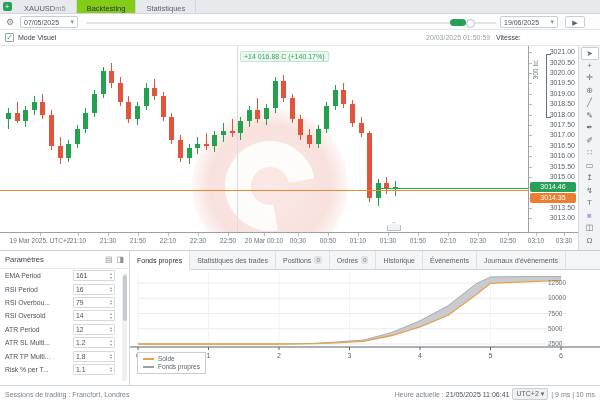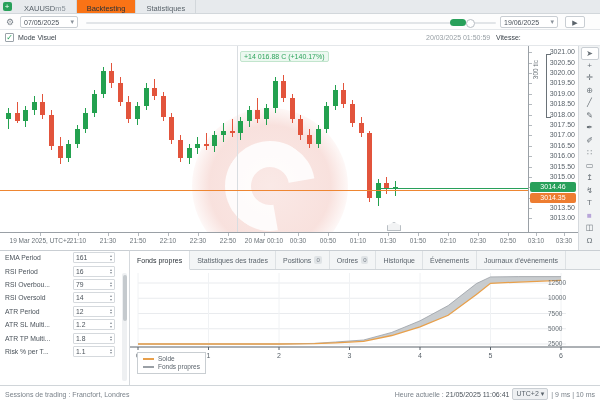--- a/index.html
+++ b/index.html
@@ -6,21 +6,21 @@
   html,body { width:600px; height:402px; overflow:hidden; }
   body { font-family:"Liberation Sans", sans-serif; background:#fff; color:#3c444c; }
   .app { position:relative; width:600px; height:402px; background:#fff; overflow:hidden; }
   .abs { position:absolute; }
 
   
   .tabbar { position:absolute; left:0; top:0; width:600px; height:14px; background:#e7eaed; border-bottom:1px solid #d2d7db; display:flex; align-items:stretch; font-size:7.5px; }
   .appicon { width:14px; display:flex; align-items:center; justify-content:center; }
   .appicon span { width:9px; height:9px; background:#28a05a; color:#fff; border-radius:2px; font-size:8px; line-height:9px; text-align:center; display:block; }
   .tab { display:flex; align-items:flex-end; gap:0; padding:0 10px; border-right:1px solid #d2d7db; color:#5a636b; cursor:default; }
-  .tab.active { background:#f97316; color:#2b3238; }
+  .tab.active { background:#84cc16; color:#2b3238; }
   .tab .tf { color:#8a939b; }
 
   
   .controls { position:absolute; left:0; top:14px; width:600px; height:16px; background:#fdfdfd; border-bottom:1px solid #e4e7ea; font-size:7px; }
   .gear { left:4px; top:2px; width:12px; height:12px; font-size:9px; color:#7a828a; text-align:center; line-height:12px; }
   .datebox { height:12px; top:2px; border:1px solid #c9ced3; border-radius:2px; background:#fff; display:flex; align-items:center; justify-content:space-between; padding:0 3px; width:58px; color:#4a525a; }
   .track { top:8px; height:2px; background:#e2e5e8; border-radius:1px; }
   .pill { top:5px; width:16px; height:7px; background:#28a05a; border-radius:4px; }
   .knob { width:9px; height:9px; background:#fff; border:1px solid #b9bfc4; border-radius:50%; }
   .btn { top:2px; width:20px; height:12px; border:1px solid #c9ced3; border-radius:2px; background:#fff; text-align:center; line-height:11px; font-size:7px; color:#5a636b; }
@@ -347,20 +347,26 @@
       <div class="ticon">▭</div>
       <div class="ticon">↥</div>
       <div class="ticon">↯</div>
       <div class="ticon">T</div>
       <div class="ticon" style="color: rgb(184, 166, 217);">■</div>
       <div class="ticon">◫</div>
       <div class="ticon">Ω</div>
     </div>
 
   <div class="lpanel">
+    <div class="lhead">
+      <span>Paramètres</span>
+      <span class="sp"></span>
+      <span class="hicon">▤</span>
+      <span class="hicon">◨</span>
+    </div>
     <div id="paramRows">
         <div class="prow">
           <div class="lbl">EMA Period</div>
           <div class="valbox">
             <div>161</div>
             <div class="step">
               <span>▴</span>
               <span>▾</span>
             </div>
           </div>

